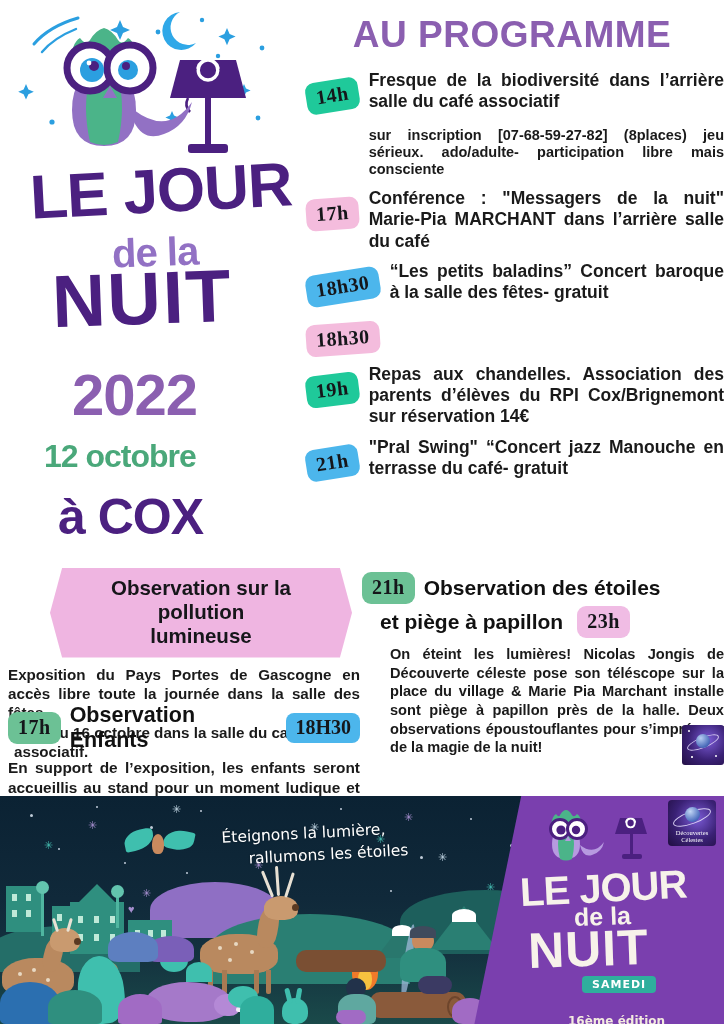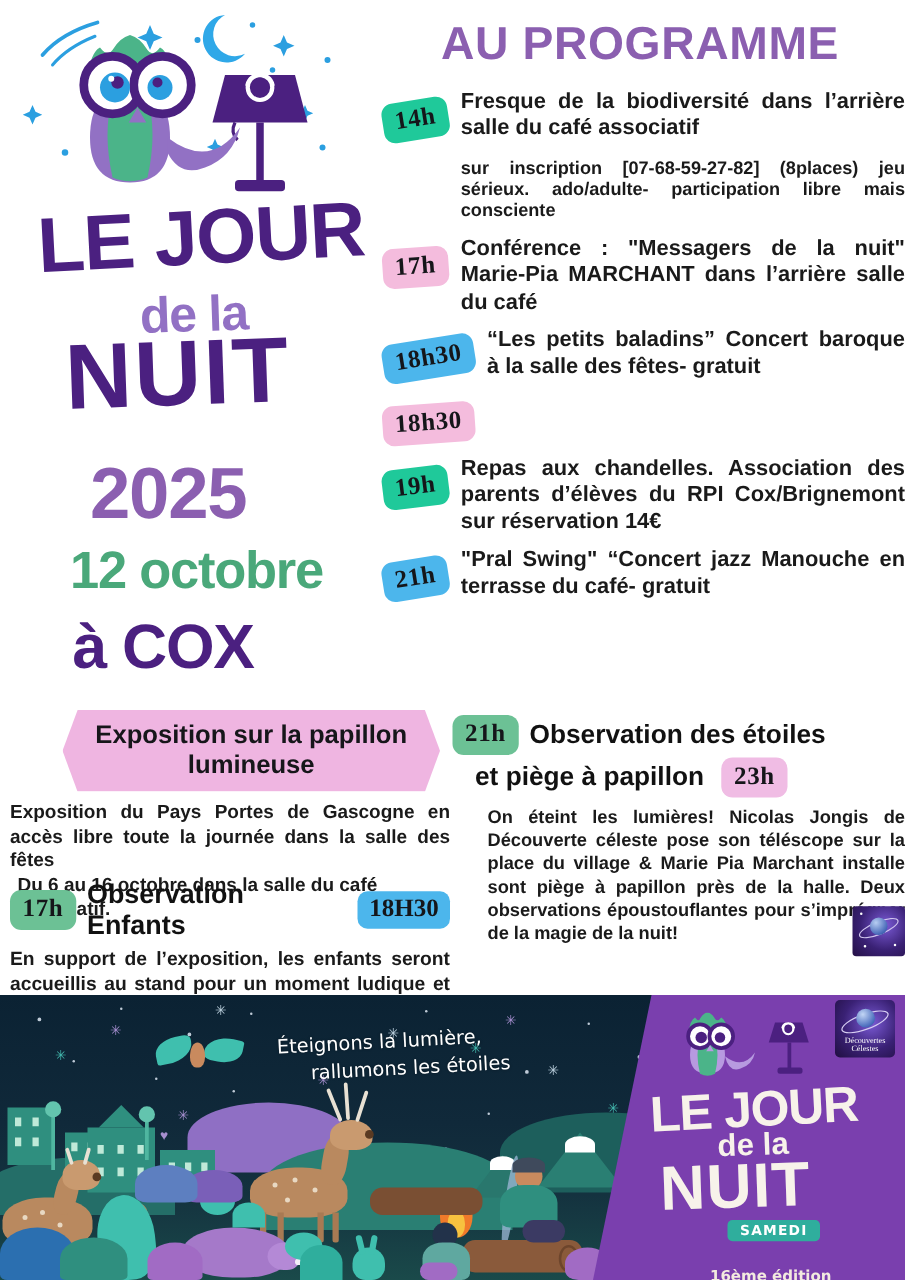--- a/index.html
+++ b/index.html
@@ -46,22 +46,22 @@
     font-size: 74px; line-height: 74px;
     transform: rotate(-2deg);
     letter-spacing: 2px;
   }
   #t-2024 {
     left: 72px; top: 366px;
     font-size: 58px; line-height: 58px;
     color: #8b5fb0; font-weight: 800;
   }
   #t-date {
-    left: 56px; top: 436px;
-    font-size: 42px; line-height: 40px;
+    left: 44px; top: 436px;
+    font-size: 32px; line-height: 40px;
     color: #4aa87a; font-weight: 700;
   }
   #t-place {
     left: 58px; top: 492px;
     font-size: 50px; line-height: 50px;
     color: #4b2080; font-weight: 700;
   }
 
   
   #program {
@@ -380,21 +380,21 @@
       <circle cx="77" cy="57" r="2.4" fill="#ffffff"></circle>
 
       <path d="M98 80 l7 12 -14 0 z" fill="#9271c4"></path>
 
       <path d="M122 104 q34 26 58 -8 q-6 24 -28 32 q-20 8 -30 -12 z" fill="#9271c4"></path>
     </svg>
 
     <div class="bigtitle" id="t-lejour">LE JOUR</div>
     <div class="bigtitle" id="t-dela">de la</div>
     <div class="bigtitle" id="t-nuit">NUIT</div>
-    <div class="bigtitle" id="t-2024">2025</div>
+    <div class="bigtitle" id="t-2024">2022</div>
     <div class="bigtitle" id="t-date">12 octobre</div>
     <div class="bigtitle" id="t-place">à COX</div>
   </div>
 
   <div id="program">
     <div id="prog-title">AU PROGRAMME</div>
 
     <div class="prog-row">
       <span class="badge green rot-a">14h</span>
       <div class="prog-body">
@@ -450,21 +450,21 @@
       <div class="ring"></div>
         <div class="ball"></div>
       <span class="dc-star" style="left:6px;top:5px;width:2px;height:2px"></span>
       <span class="dc-star" style="left:33px;top:30px;width:2px;height:2px"></span>
       <span class="dc-star" style="left:9px;top:31px;width:1.6px;height:1.6px"></span>
     </div>
   </div>
 
   <div id="expo">
     <div id="expo-banner">
-      <span>Exposition sur la papillon</span><br>
+      <span>Observation sur la pollution</span><br>
       <span>lumineuse</span>
     </div>
     <div id="expo-text">
       <span class="just">Exposition du Pays Portes de Gascogne en accès libre toute la journée dans la salle des fêtes</span>
       <span class="ind">Du 6 au 16 octobre dans la salle du café associatif.</span>
     </div>
   </div>
 
   <div id="anim">
     <div id="anim-line">

